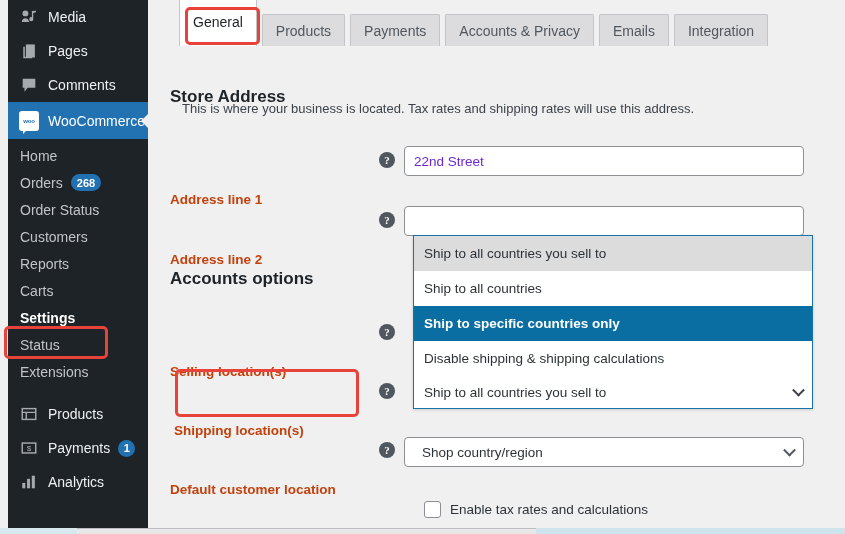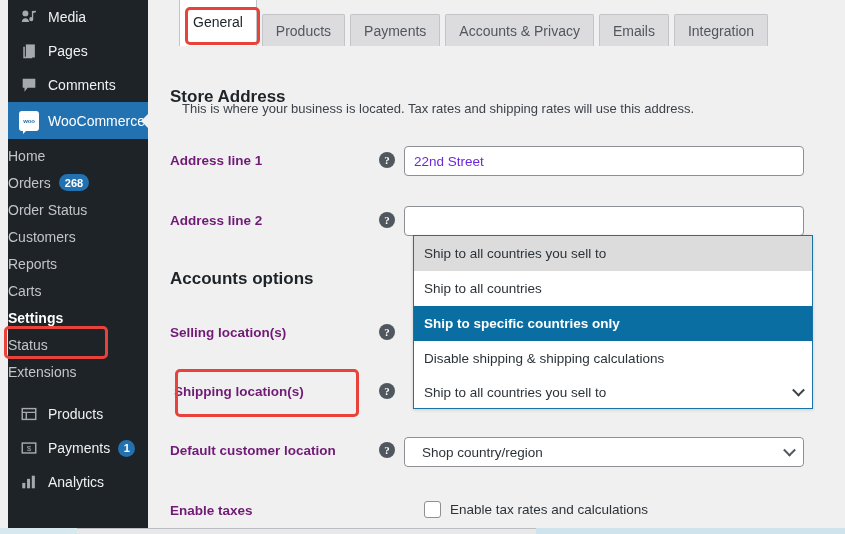--- a/index.html
+++ b/index.html
@@ -71,20 +71,21 @@
     border-top: 4px solid #fff;
     border-right: 4px solid transparent;
     border-bottom: 4px solid transparent;
   }
 
   
   .submenu { background: #1d2327; padding: 3px 0 7px 0; }
   .submenu-item {
     display: flex; align-items: center;
     height: 27px;
+    padding-left: 12px;
     font-size: 14px;
     color: #c3c4c7;
     position: relative;
     white-space: nowrap;
   }
   .submenu-item.active {
     color: #fff; font-weight: bold;
   }
   .count-badge {
     display: inline-flex; align-items: center; justify-content: center;
@@ -153,22 +154,23 @@
   .section-desc {
     position: absolute;
     font-size: 13px;
     color: #3c434a;
     white-space: nowrap;
   }
 
   .row-label {
     position: absolute;
     font-size: 13.5px; font-weight: bold;
-    color: #701a75;
-    white-space: nowrap;
+    color: #c2410c;
+    white-space: nowrap;
+    margin-top: 39px;
   }
 
   .help-icon {
     position: absolute;
     width: 16px; height: 16px;
     border-radius: 50%;
     background: #50575e;
     color: #fff;
     font-size: 11px; font-weight: bold;
     display: flex; align-items: center; justify-content: center;

